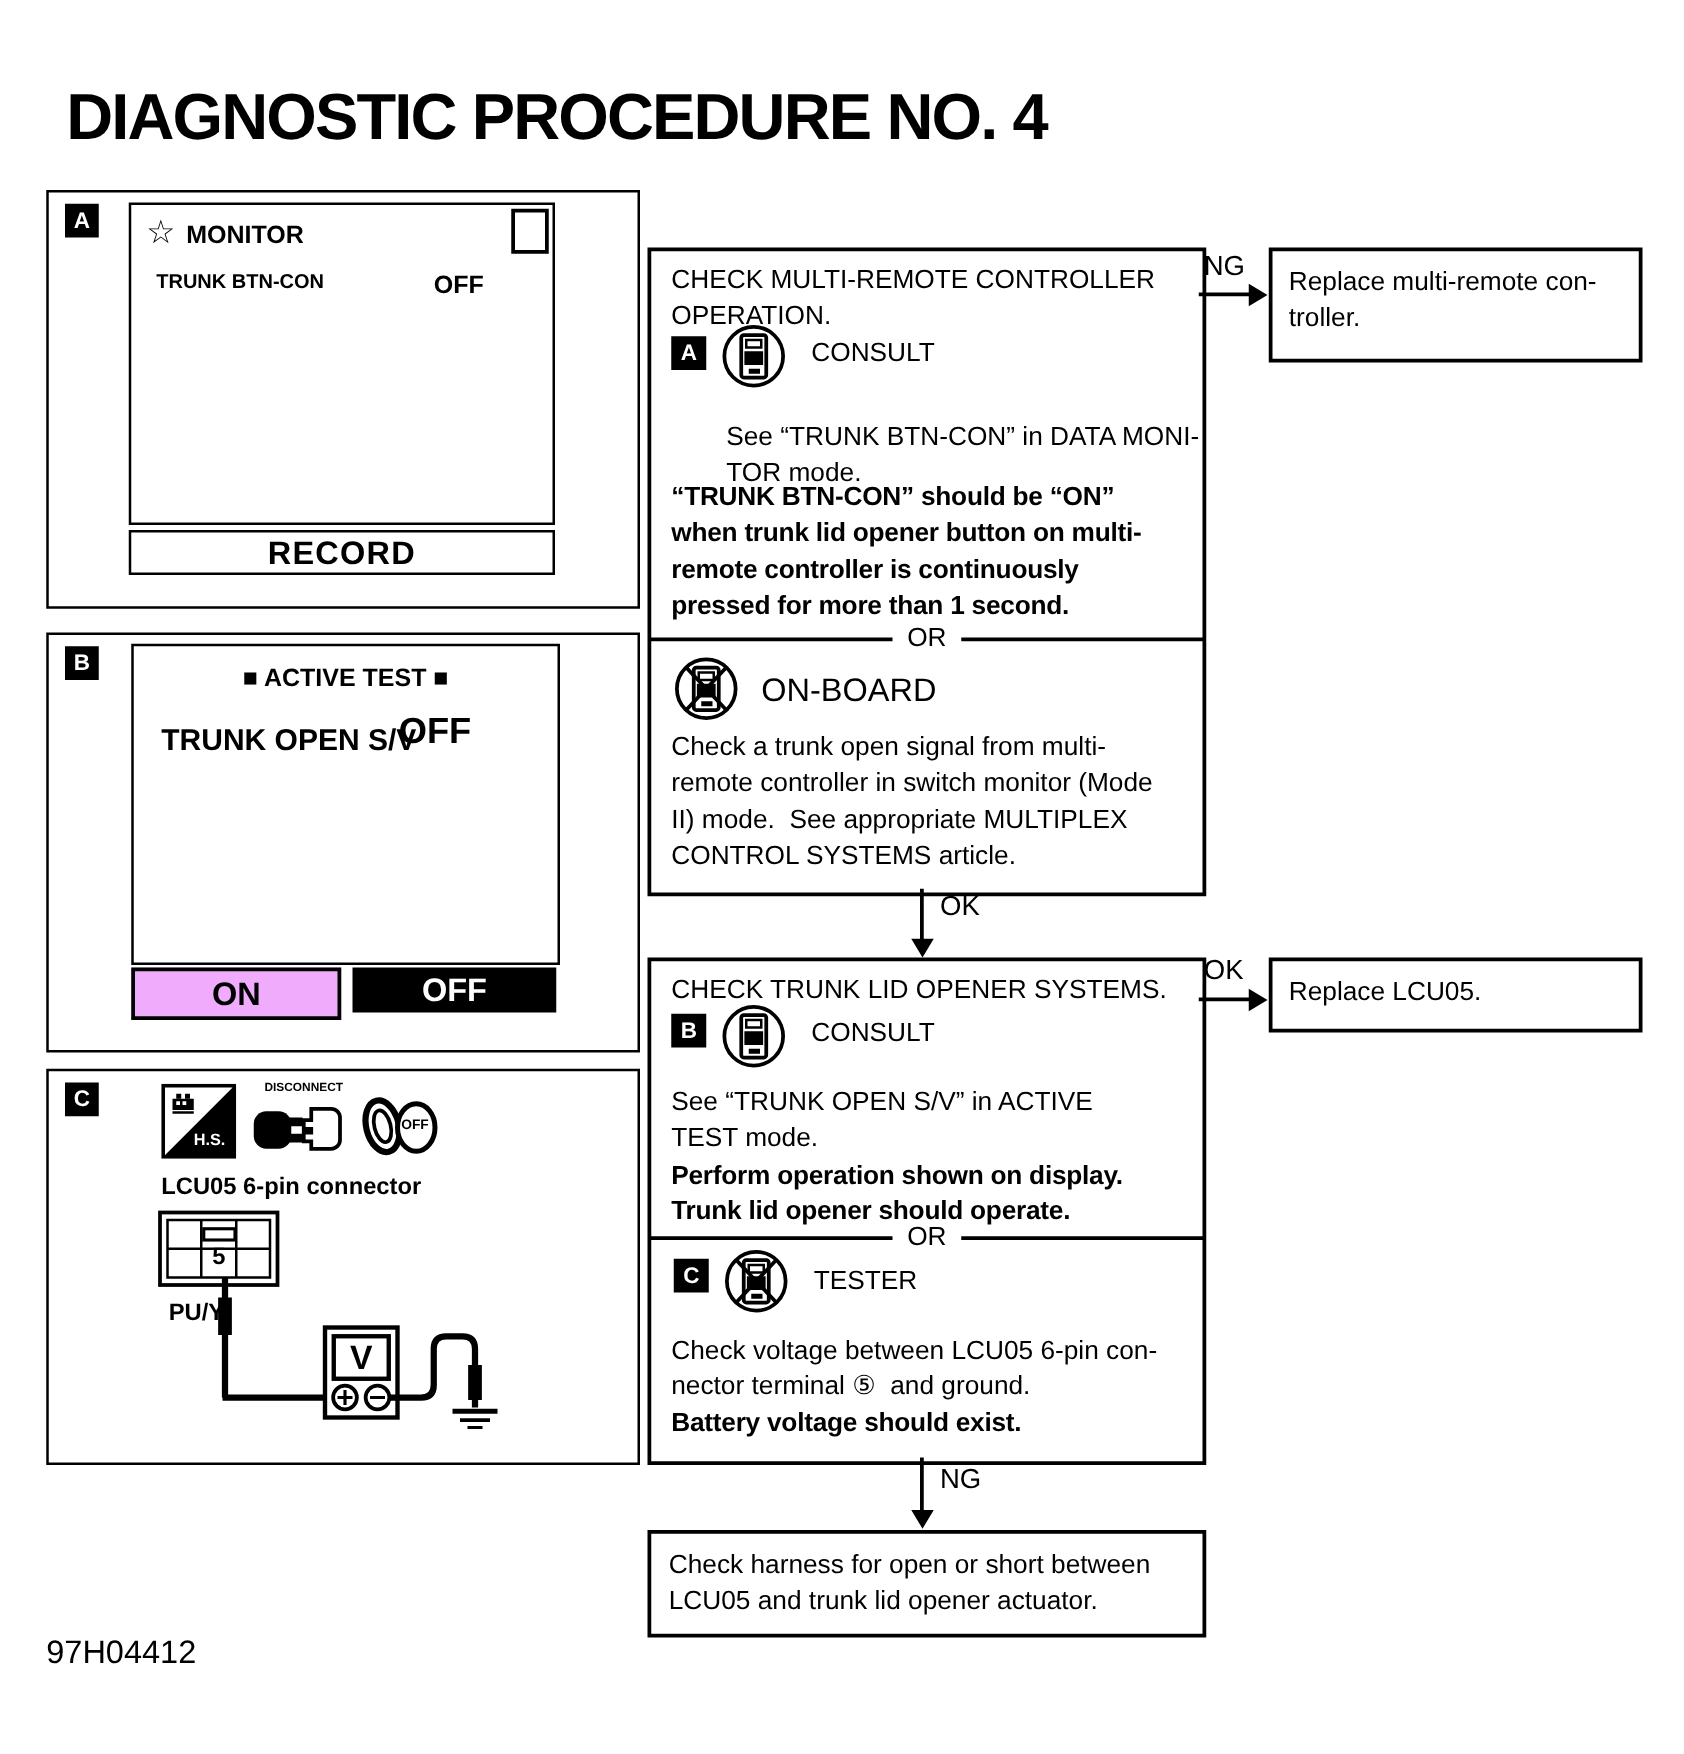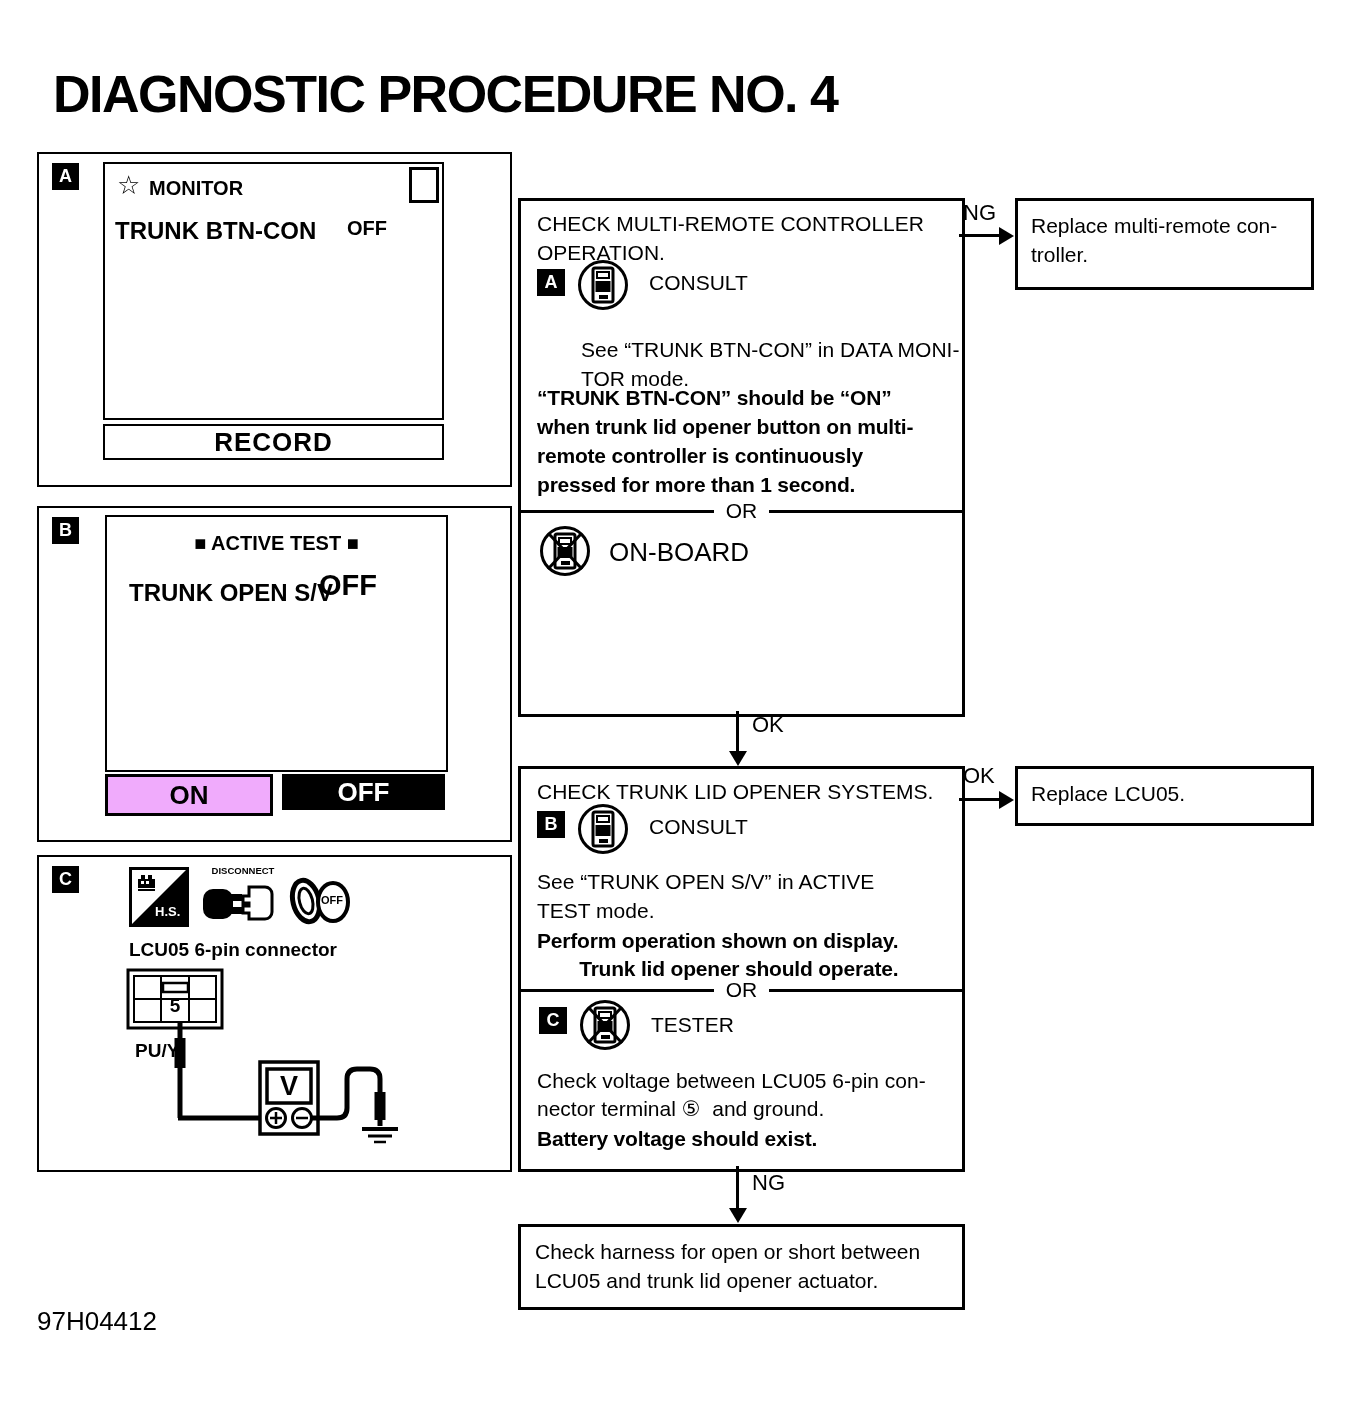--- a/index.html
+++ b/index.html
@@ -32,21 +32,21 @@
 <div class="page">
 
   <div class="abs" style="left:53px;top:64px;font-size:52px;font-weight:700;letter-spacing:-1.5px;">DIAGNOSTIC PROCEDURE NO. 4</div>
 
   <div class="box" style="left:37px;top:152px;width:471px;height:331px;">
     <div class="badge" style="left:13px;top:9px;">A</div>
     <div class="box" style="left:64px;top:8px;width:337px;height:254px;border-width:2.5px;position:absolute;">
       <span class="abs" style="left:12px;top:8px;font-size:26px;line-height:26px;">☆</span>
       <span class="abs" style="left:44px;top:13px;font-size:20px;font-weight:700;">MONITOR</span>
       <span class="abs" style="left:304px;top:3px;width:24px;height:30px;border:3px solid #000;"></span>
-      <span class="abs" style="left:10px;top:53px;font-size:24px;font-weight:700;">TRUNK BTN-CON</span>
+      <span class="abs" style="left:20px;top:53px;font-size:16px;font-weight:700;">TRUNK BTN-CON</span>
       <span class="abs" style="left:242px;top:53px;font-size:20px;font-weight:700;">OFF</span>
     </div>
     <div class="box ctr" style="left:64px;top:270px;width:337px;height:32px;position:absolute;">
       <span style="font-size:26px;font-weight:700;letter-spacing:1px;">RECORD</span>
     </div>
   </div>
 
   <div class="box" style="left:37px;top:506px;width:471px;height:332px;">
     <div class="badge" style="left:13px;top:9px;">B</div>
     <div class="box" style="left:66px;top:7px;width:339px;height:253px;position:absolute;">
@@ -158,20 +158,24 @@
         <circle cx="26" cy="26" r="23.5" fill="none" stroke="#000" stroke-width="3"></circle>
         <rect x="16" y="9" width="20" height="34" rx="2" fill="none" stroke="#000" stroke-width="3"></rect>
         <rect x="20" y="13" width="12" height="6" fill="none" stroke="#000" stroke-width="2"></rect>
         <rect x="18.5" y="22" width="15" height="11" fill="#000"></rect>
         <rect x="22" y="36" width="9" height="4" fill="#000"></rect>
         <line x1="10" y1="9" x2="43" y2="44" stroke="#000" stroke-width="3"></line>
         <line x1="42" y1="9" x2="9" y2="44" stroke="#000" stroke-width="3"></line>
       </svg>
     </div>
     <span class="abs" style="left:88px;top:336px;font-size:26px;">ON-BOARD</span>
+    <div class="pre" style="left:16px;top:382px;">Check a trunk open signal from multi-
+remote controller in switch monitor (Mode
+II) mode.  See appropriate MULTIPLEX
+CONTROL SYSTEMS article.</div>
   </div>
 
   <span class="lbl" style="left:963px;top:200px;">NG</span>
   <div class="shaft-h" style="left:959px;top:234px;width:42px;"></div>
   <div class="head-r" style="left:999px;top:226.5px;"></div>
 
   <div class="fbox" style="left:1015px;top:198px;width:293px;height:86px;">
     <div class="pre" style="left:13px;top:10px;position:absolute;">Replace multi-remote con-
 troller.</div>
   </div>
@@ -188,21 +192,21 @@
         <circle cx="26" cy="26" r="23.5" fill="none" stroke="#000" stroke-width="3"></circle>
         <rect x="16" y="9" width="20" height="34" rx="2" fill="none" stroke="#000" stroke-width="3"></rect>
         <rect x="20" y="13" width="12" height="6" fill="none" stroke="#000" stroke-width="2"></rect>
         <rect x="18.5" y="22" width="15" height="11" fill="#000"></rect>
         <rect x="22" y="36" width="9" height="4" fill="#000"></rect>
       </svg>
     </div>
     <span class="abs" style="left:128px;top:46px;font-size:21px;">CONSULT</span>
     <div class="pre" style="left:16px;top:98px;">See “TRUNK OPEN S/V” in ACTIVE
 TEST mode.</div>
-    <div class="pre b" style="left:16px;top:158px;line-height:28px;text-align:right;">Perform operation shown on display.
+    <div class="pre b" style="left:16px;top:158px;line-height:28px;">Perform operation shown on display.
 Trunk lid opener should operate.</div>
     <div class="or-row" style="top:206px;">
       <span class="ln"></span>
       <span class="or-t">OR</span>
       <span class="ln"></span>
     </div>
     <div class="badge" style="left:18px;top:238px;width:28px;">C</div>
     <div class="abs" style="left:58px;top:230px;">
       <svg width="52" height="52" viewBox="0 0 52 52">
         <circle cx="26" cy="26" r="23.5" fill="none" stroke="#000" stroke-width="3"></circle>

